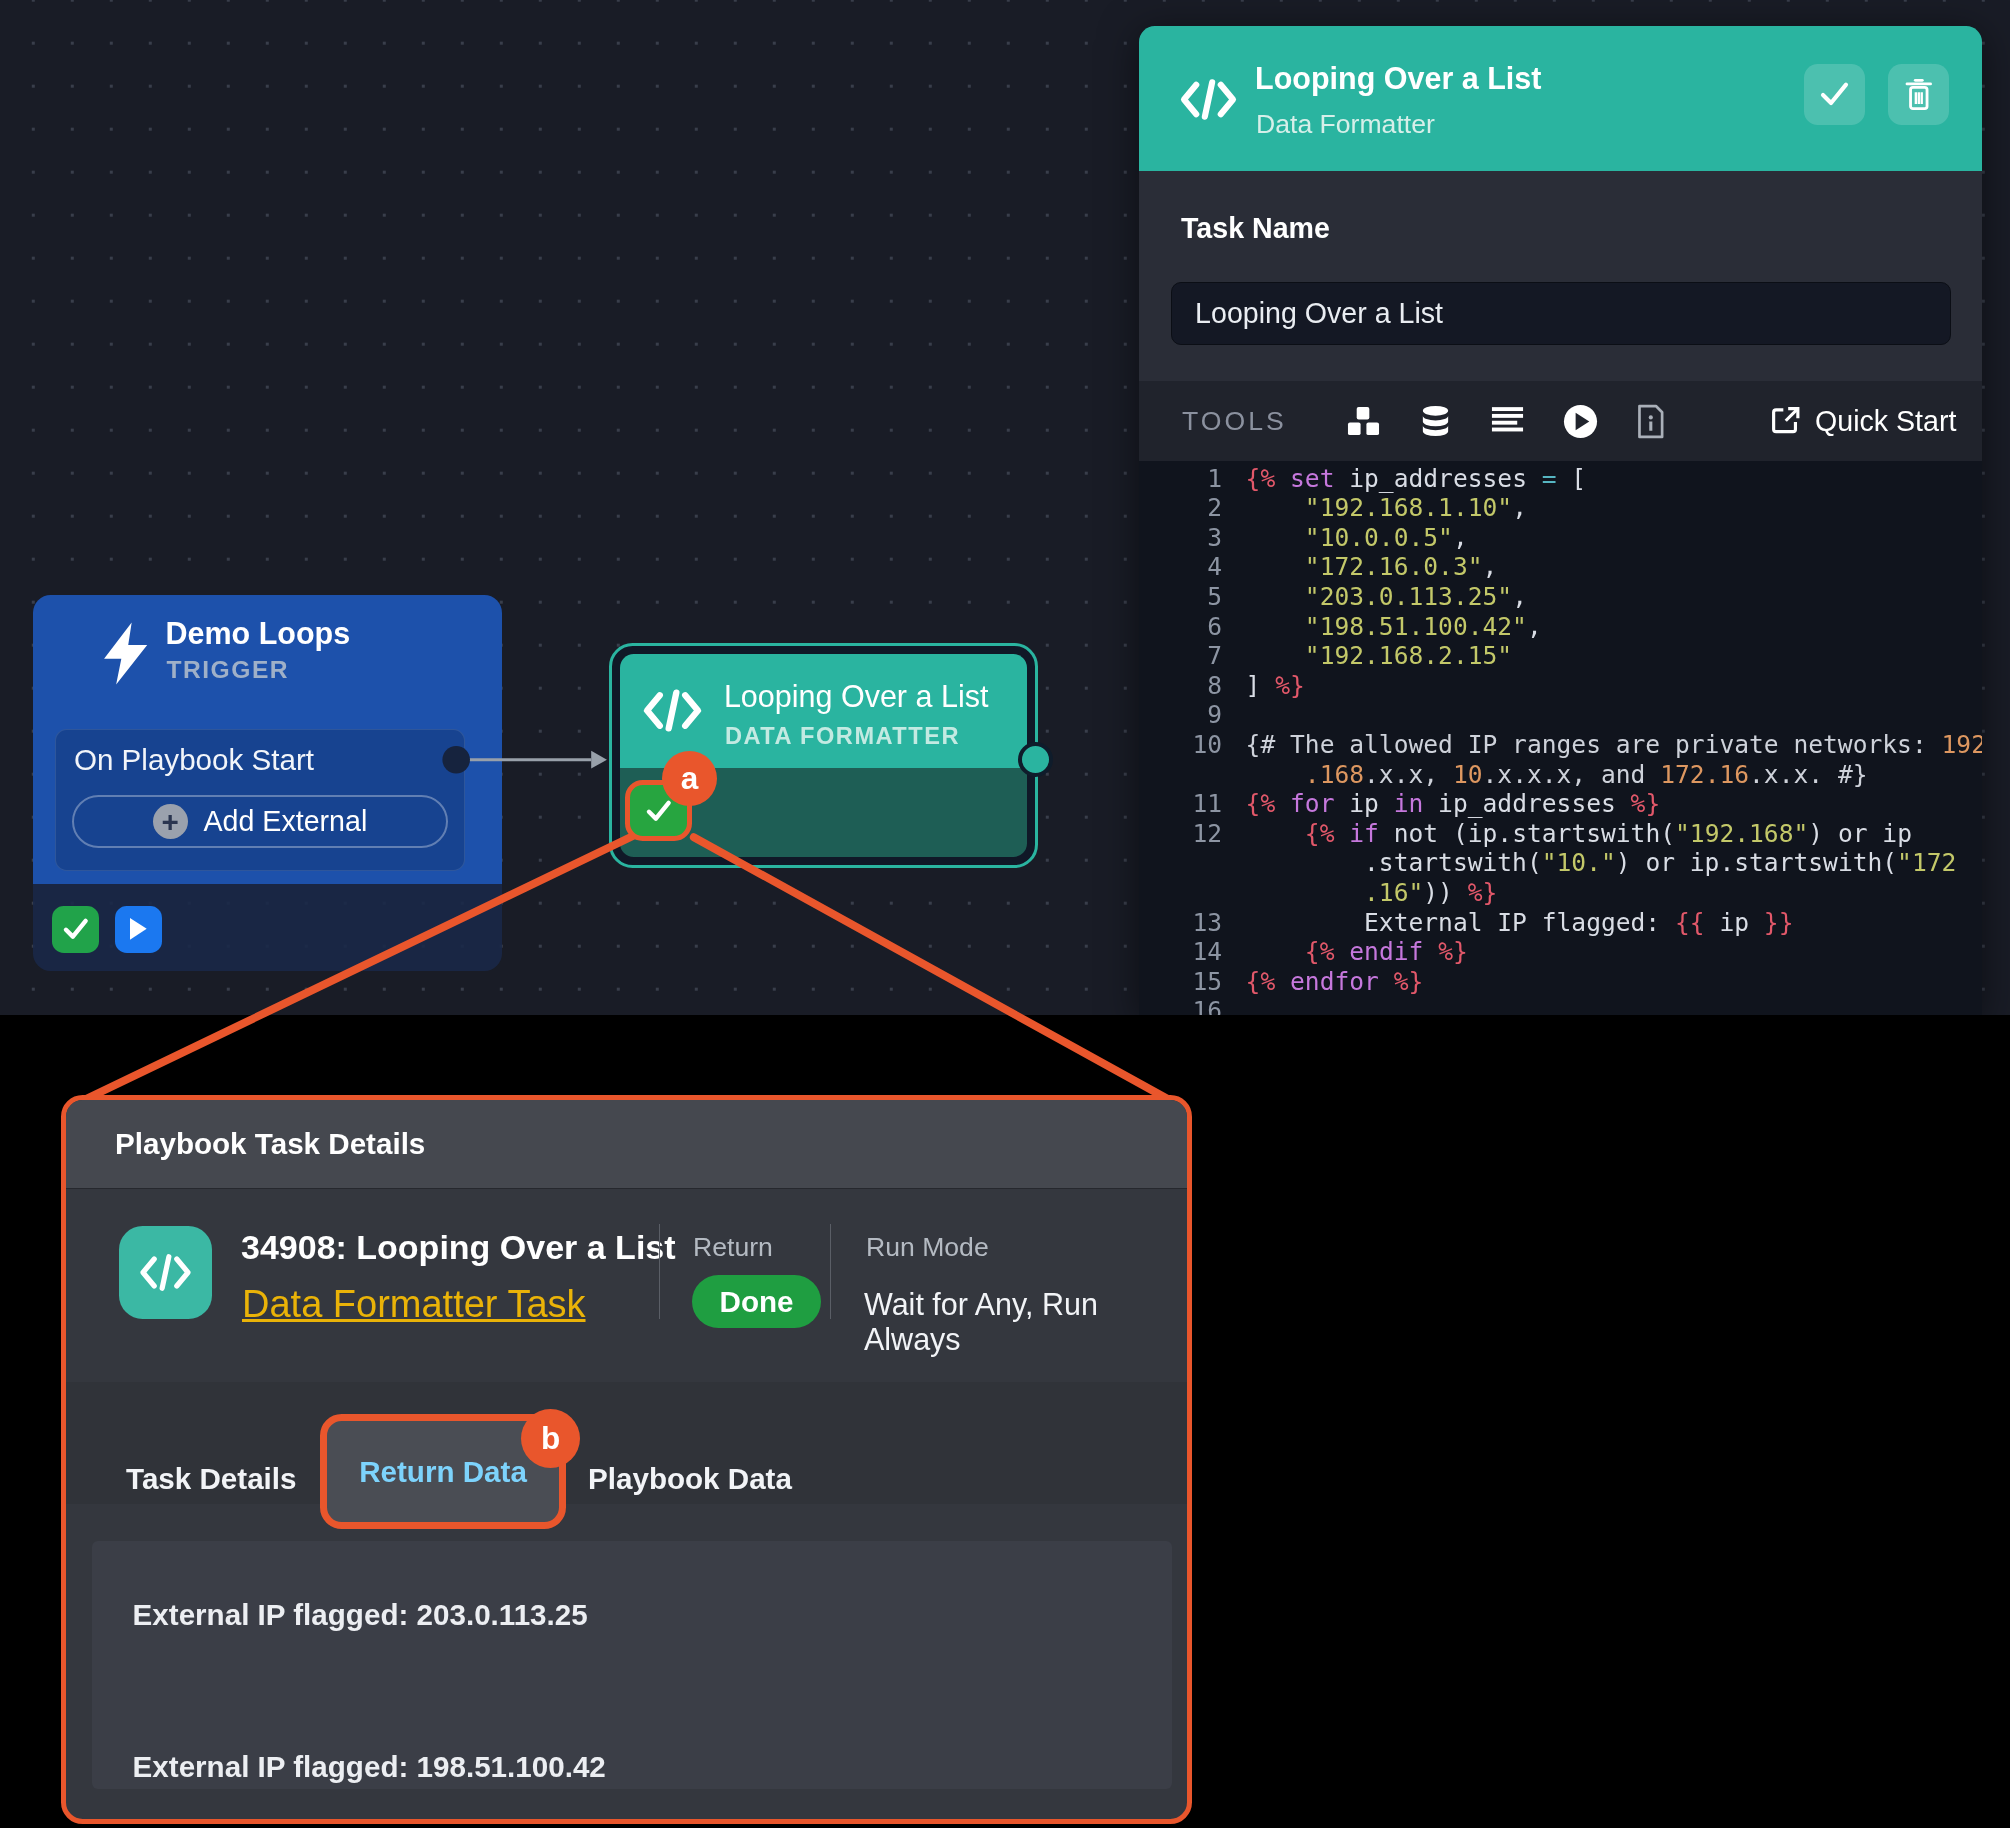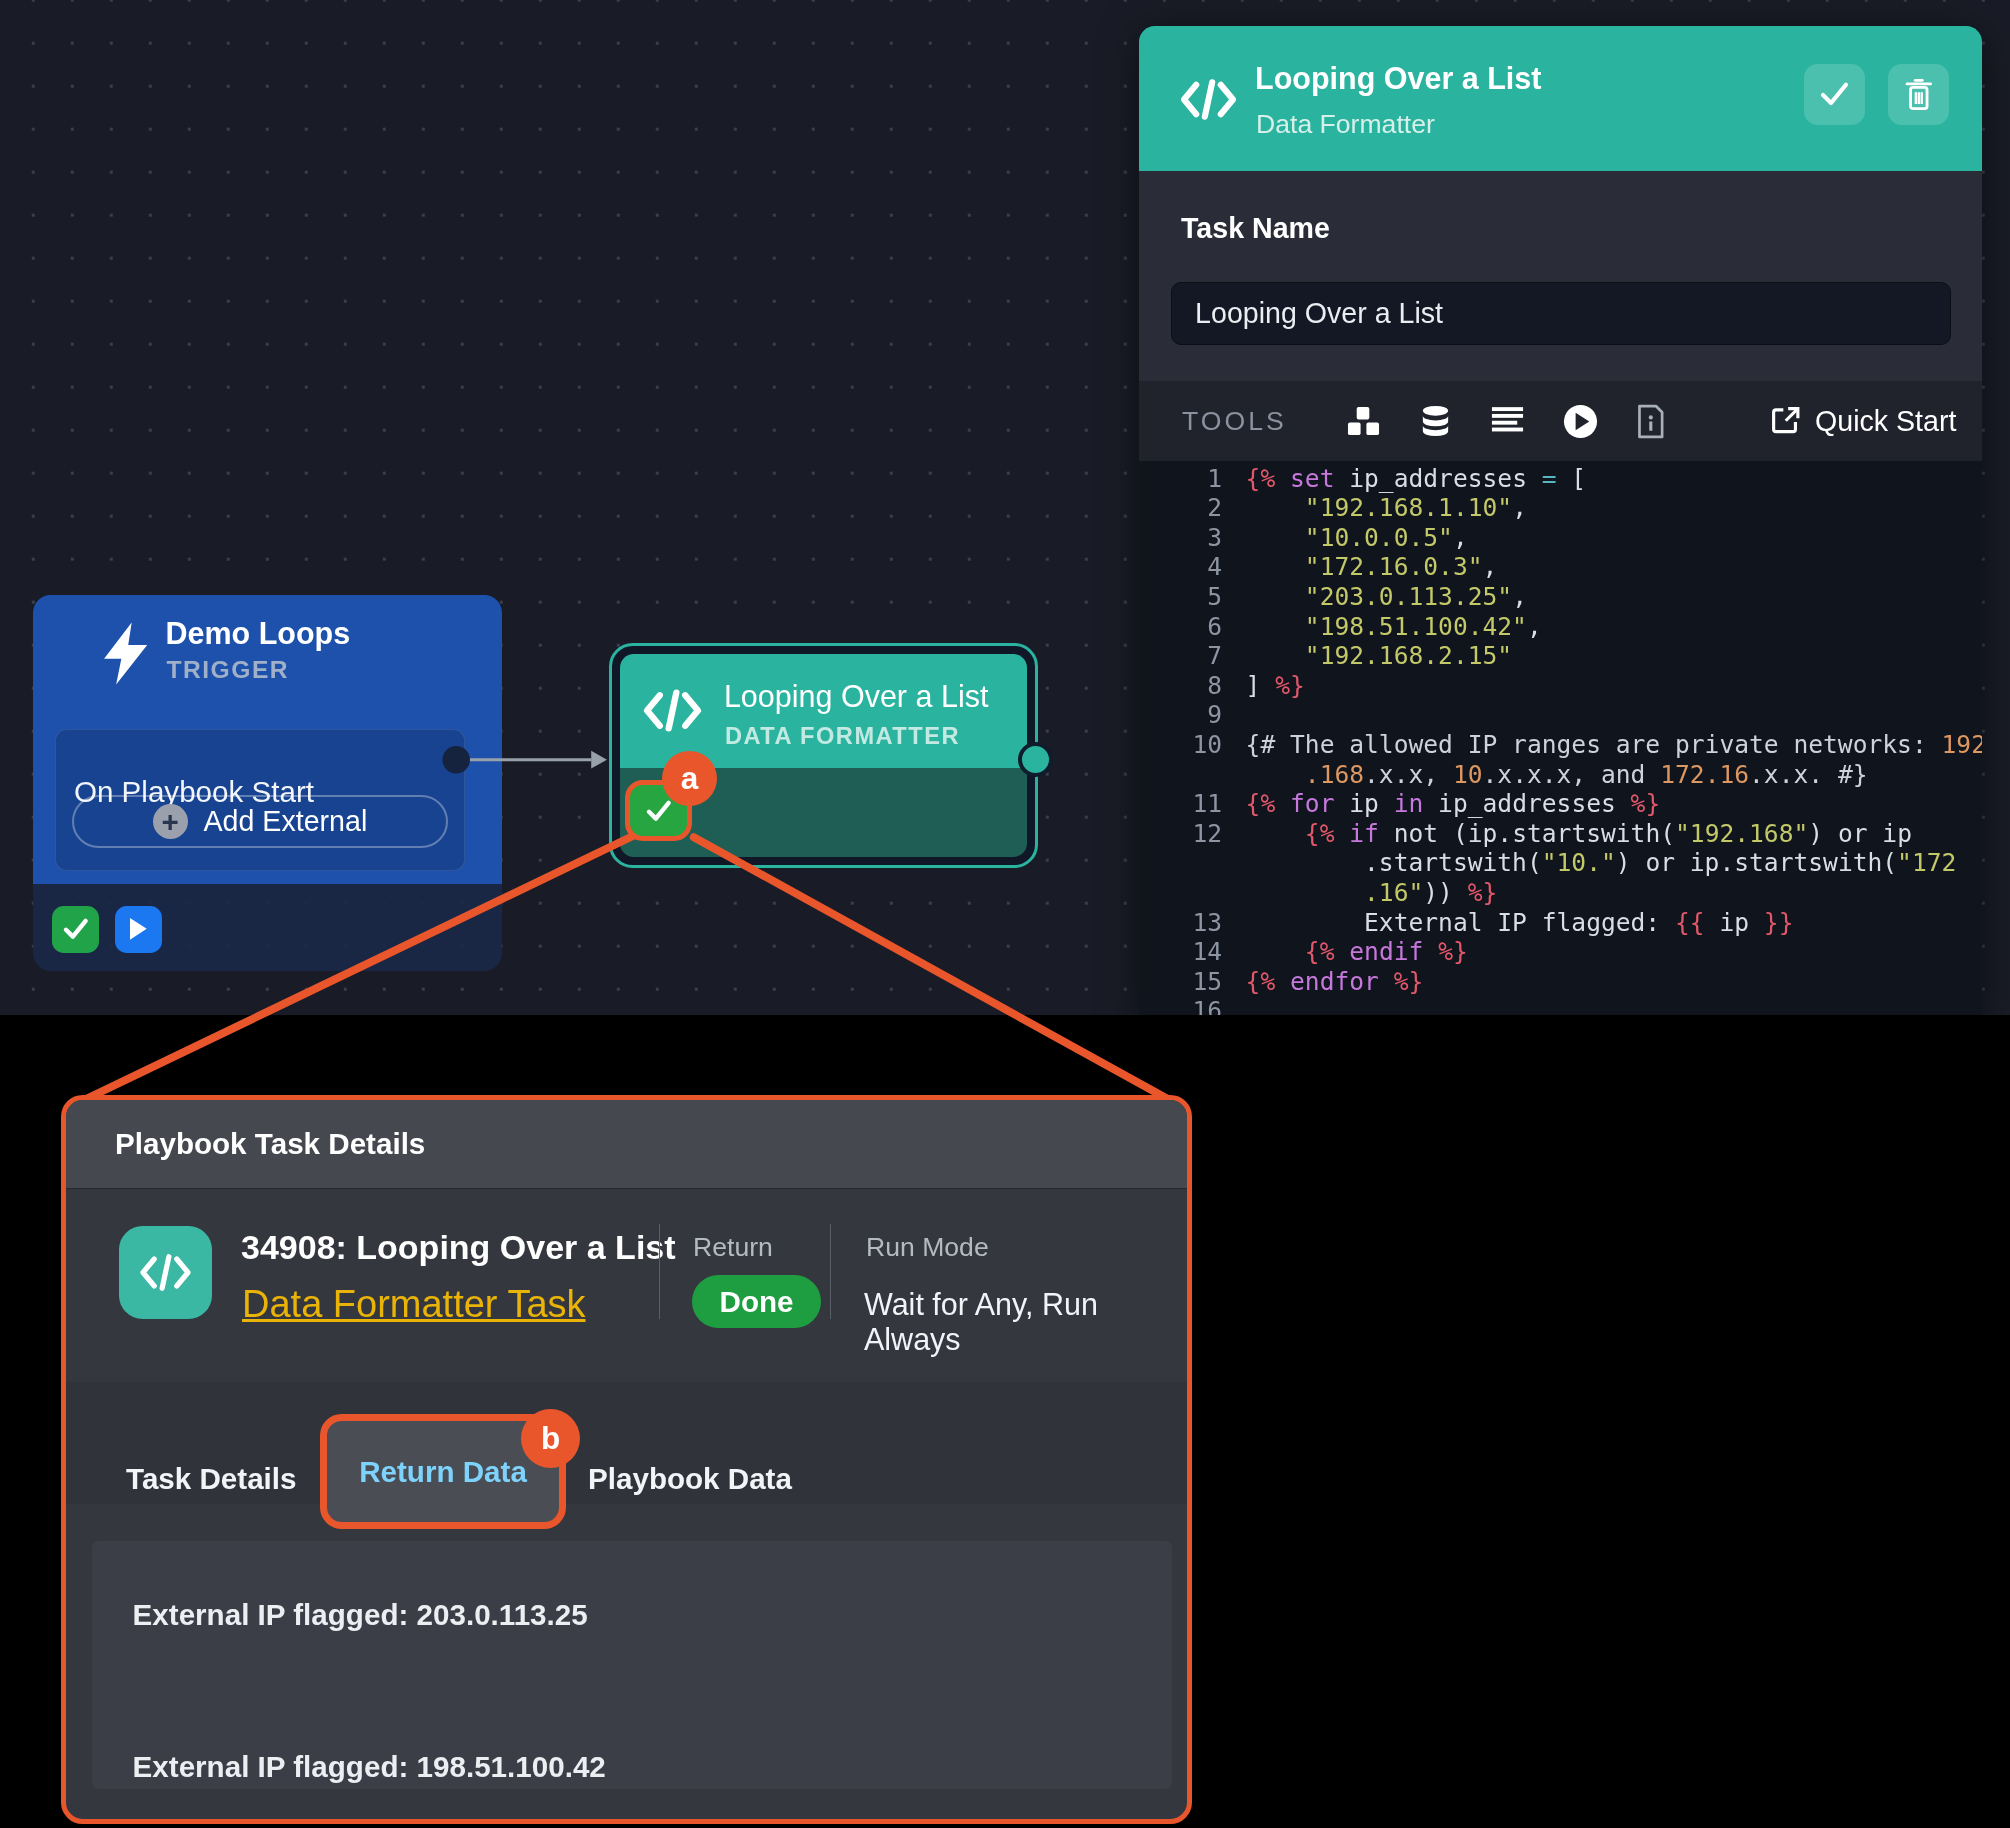--- a/index.html
+++ b/index.html
@@ -18,21 +18,21 @@
   .trigger-node{position:absolute;left:32.5px;top:595px;width:469px;height:299px;z-index:2;}
   .t-main{position:absolute;left:0;top:0;width:469px;height:289px;background:var(--node-blue);
           border-radius:17.7px 17.7px 0 0;}
   .t-footer{position:absolute;left:0;top:289px;width:469px;height:87px;
             background:rgba(25,40,72,.90);border-radius:0 0 17.7px 17.7px;}
   .bolt{position:absolute;left:55px;top:23.6px;width:77px;height:69px;}
   .t-title{position:absolute;left:133px;top:20.7px;font-size:30.5px;font-weight:bold;color:#fff;}
   .t-type{position:absolute;left:134px;top:61px;font-size:24.6px;font-weight:bold;color:#9fb0c8;letter-spacing:1.5px;}
   .t-subcard{position:absolute;left:22.7px;top:134px;width:408px;height:140px;border-radius:11.8px;
              background:rgba(8,26,64,.25);border:1px solid rgba(255,255,255,.10);}
-  .t-item{position:absolute;left:17.7px;top:13px;font-size:29.6px;color:#f2f5fa;margin-top:32px;}
+  .t-item{position:absolute;left:17.7px;top:13px;font-size:29.6px;color:#f2f5fa;}
   .add-trigger{position:absolute;left:15.8px;top:65px;width:376px;height:53px;border-radius:26.6px;
                border:2px solid rgba(255,255,255,.32);display:flex;align-items:center;justify-content:center;gap:15.8px;
                box-sizing:border-box;cursor:pointer;}
   .plus-circle{width:35px;height:35px;border-radius:50%;background:#9aa1ad;color:#2a3550;
                display:flex;align-items:center;justify-content:center;font-size:29.6px;font-weight:bold;line-height:1;}
   .add-trigger-label{font-size:28.6px;color:#fff;}
   .fbtn{position:absolute;top:21.7px;width:47px;height:47px;border-radius:11.8px;display:flex;
         align-items:center;justify-content:center;cursor:pointer;}
   .fbtn.green{left:19.7px;background:var(--check-green);}
   .fbtn.blue{left:82px;background:var(--play-blue);}

